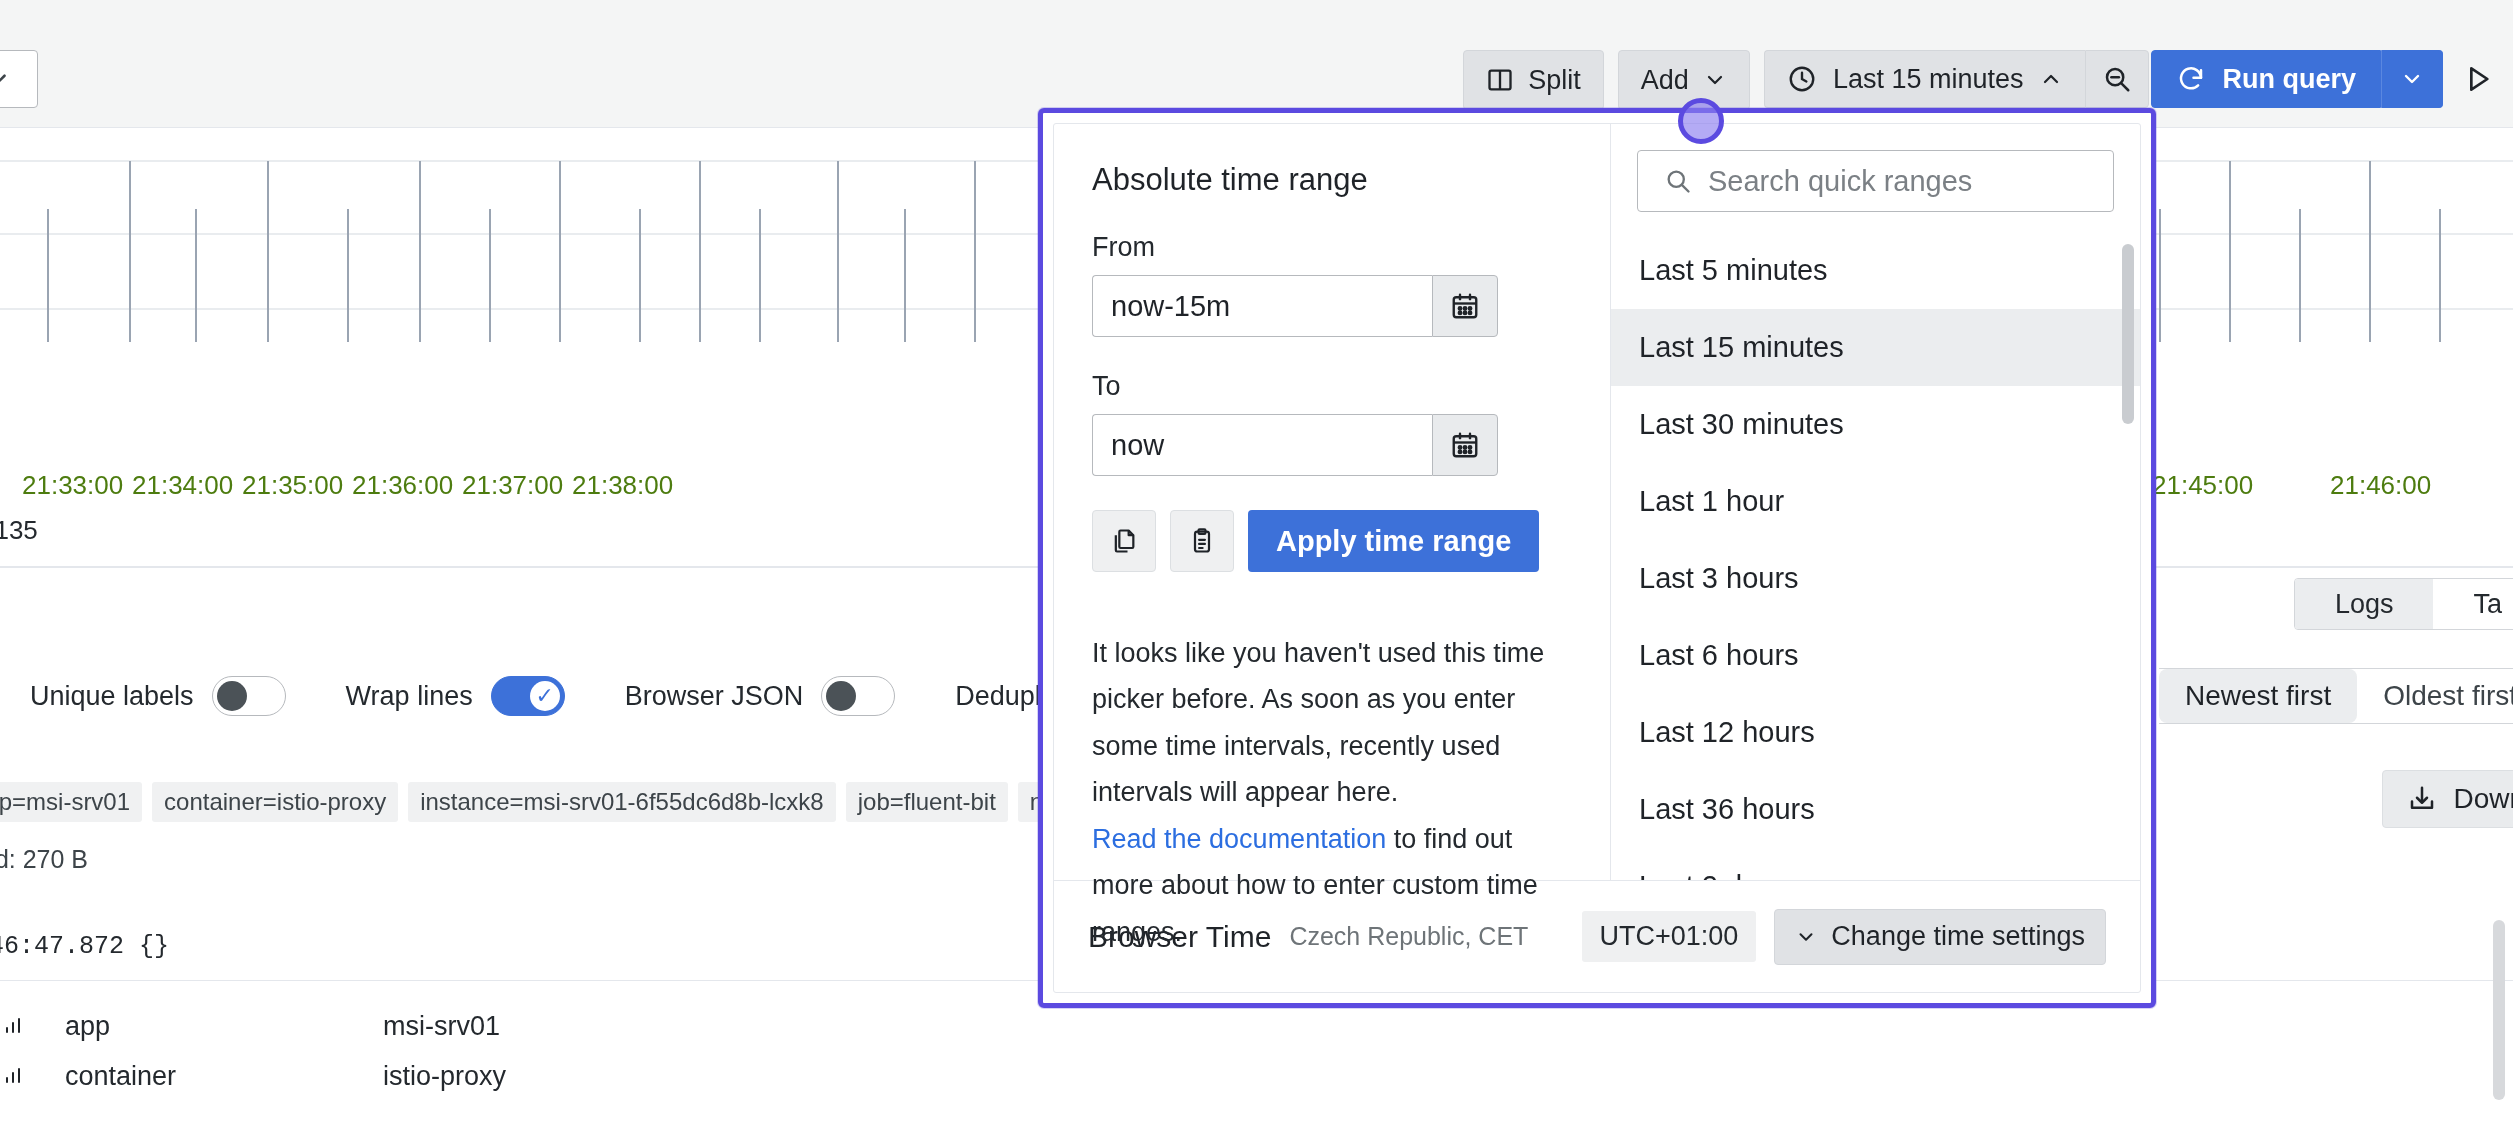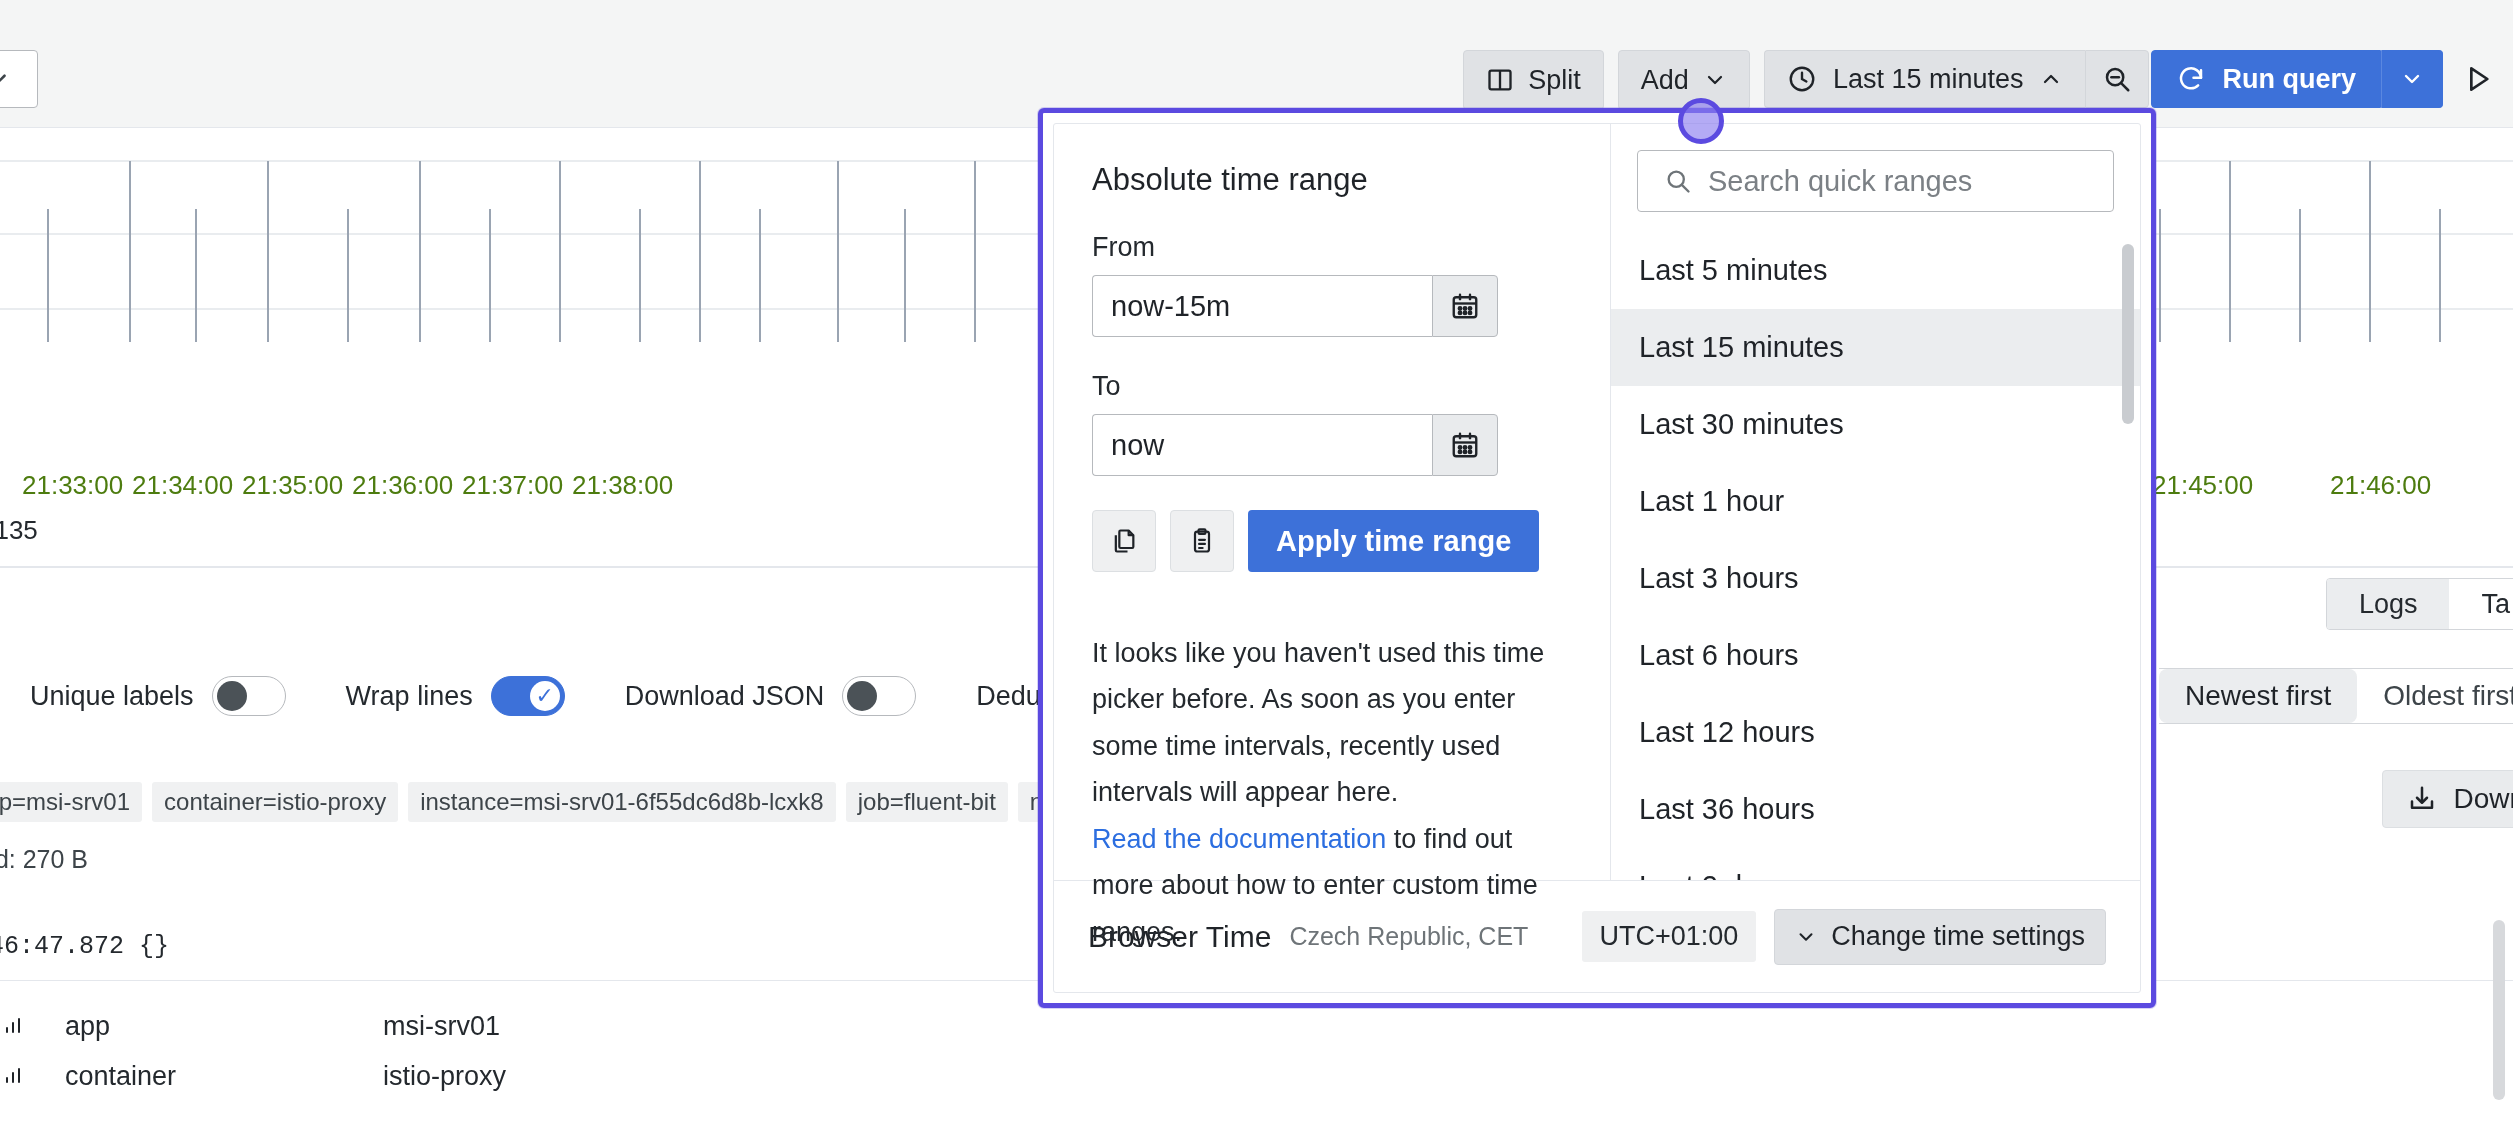--- a/index.html
+++ b/index.html
@@ -82,21 +82,21 @@
     position:absolute; left:0; width: 2513px; height: 2px; background:#e4e7ec;
   }
 
   
   .logs-tabs {
     position:absolute; right: -30px; top: 578px;
     border:1px solid #d3d6da; border-radius:4px; background:#fff;
     display:flex; height:52px; align-items:stretch; overflow:hidden;
   }
   .logs-tab {
-    padding: 0 32px; display:flex; align-items:center; font-size:27px;
+    padding: 0 40px; display:flex; align-items:center; font-size:27px;
     color:#24292e; cursor:pointer; background:#fff;
   }
   .logs-tab.active { background:#ebedef; }
 
   .controls-row {
     position:absolute; left: 0; top: 670px; width: 2513px; height: 52px;
     display:flex; align-items:center;
   }
   .ctrl {
     display:flex; align-items:center; gap: 18px; margin-right: 60px;
@@ -424,21 +424,21 @@
           <span class="knob"></span>
         </span>
     </div>
     <div class="ctrl">
       <span>Wrap lines</span>
       <span class="toggle on">
           <span class="knob">✓</span>
         </span>
     </div>
     <div class="ctrl">
-      <span>Download JSON</span>
+      <span>Browser JSON</span>
       <span class="toggle">
           <span class="knob"></span>
         </span>
     </div>
     <div class="ctrl">
       <span>Deduplication</span>
       <span class="dedup-select">No</span>
     </div>
   </div>
 

